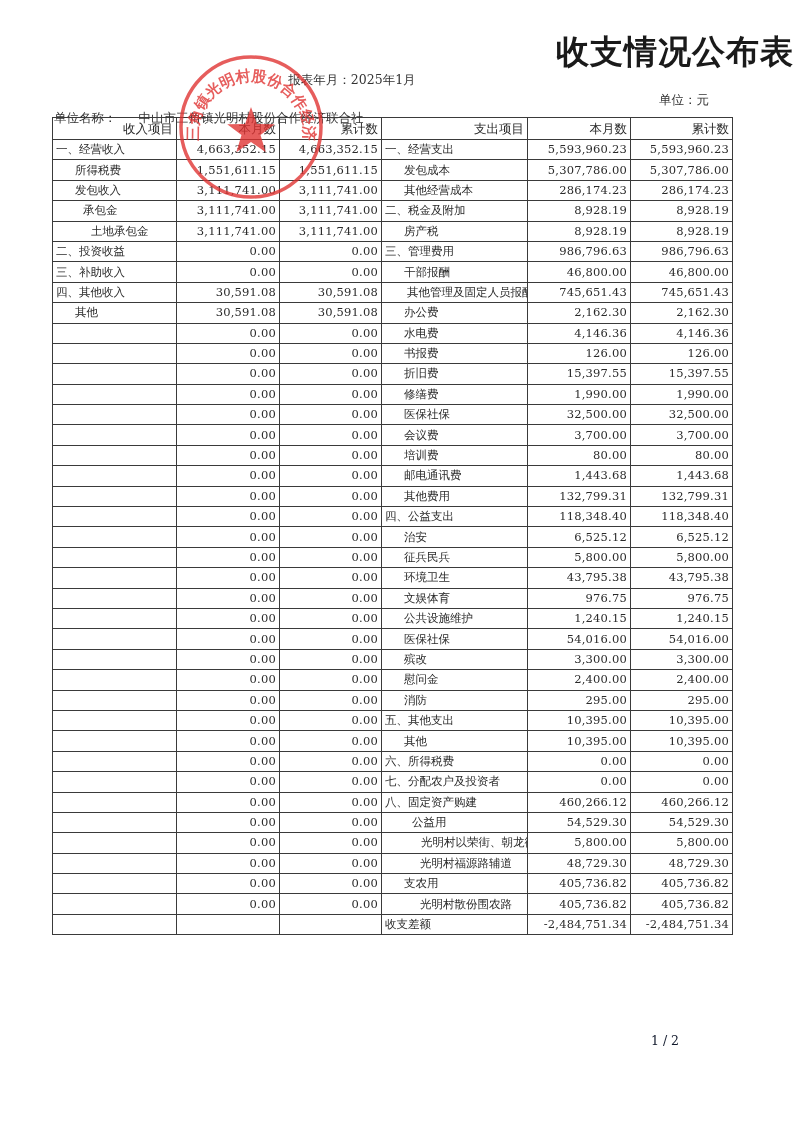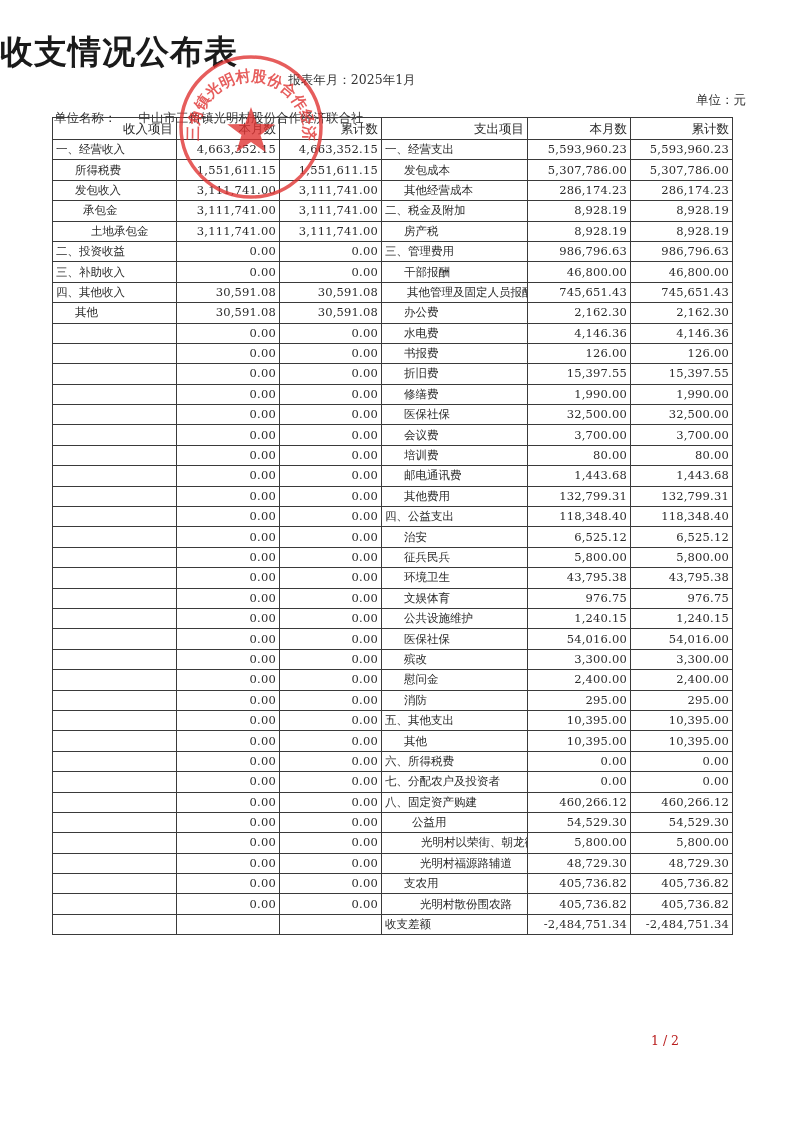--- a/index.html
+++ b/index.html
@@ -1,39 +1,39 @@
 <!DOCTYPE html>
 <html><head>
 <meta charset="utf-8">
 <style>
   html, body { margin:0; padding:0; background:#ffffff; }
   body { width:794px; height:1123px; position:relative; overflow:hidden;
          font-family:"DejaVu Serif","Liberation Serif",serif; color:#2a2a2a; }
-  .title { position:absolute; left:0; width:794px; top:30px; text-align:left;
+  .title { position:absolute; left:0; width:794px; top:30px; text-align:right;
            font-size:33px; font-weight:bold; letter-spacing:1px; color:#1a1a1a;
            font-family:"DejaVu Sans","Liberation Sans",sans-serif; }
   .period { position:absolute; left:0; width:704px; top:72px; text-align:center;
             font-size:12.5px; color:#333; }
   .unit-name { position:absolute; left:54px; top:110px; font-size:12.5px; color:#333; }
   .unit-name .lbl { margin-right:22px; }
-  .currency { position:absolute; left:696px; top:92px; font-size:12.5px; color:#333; }
+  .currency { position:absolute; left:659px; top:92px; font-size:12.5px; color:#333; }
   table.main { position:absolute; left:52px; top:117px; border-collapse:collapse;
                table-layout:fixed; width:680px; font-size:11.5px; }
   table.main td, table.main th { border:1px solid #3a3a3a; padding:0 3px; height:19.4px;
                line-height:19px; white-space:nowrap; overflow:hidden; font-weight:normal; }
   table.main th { height:21px; font-size:12.5px; text-align:right; }
   td.num { text-align:right; font-family:"DejaVu Serif","Liberation Serif",serif; letter-spacing:0.2px; }
   td.lbl { text-align:left; }
   td.tall { height:38px; vertical-align:top; white-space:normal;margin-left:20px; }
   td.wrap { white-space:normal; line-height:19px; }
   .i1 { padding-left:22px !important; }
   .i2 { padding-left:30px !important; }
   .i3 { padding-left:38px !important; }
   .stamp { position:absolute; left:176px; top:52px; width:150px; height:150px; pointer-events:none; opacity:0.78; }
-  .pagenum { position:absolute; left:651px; top:1033px; font-size:12.5px; color:#b91c1c; }
+  .pagenum { position:absolute; left:651px; top:1033px; font-size:12.5px; color:#0f172a; }
 </style>
 </head>
 <body>
 
 <div class="title">收支情况公布表</div>
 <div class="period">报表年月：2025年1月</div>
 <div class="unit-name">
   <span class="lbl">单位名称：</span><span>中山市三角镇光明村股份合作经济联合社</span>
 </div>
 <div class="currency">单位：元</div>

